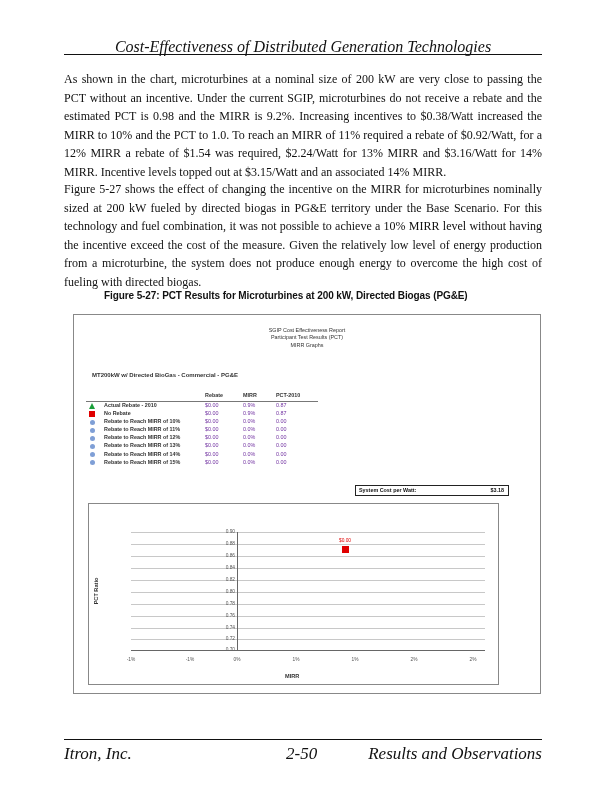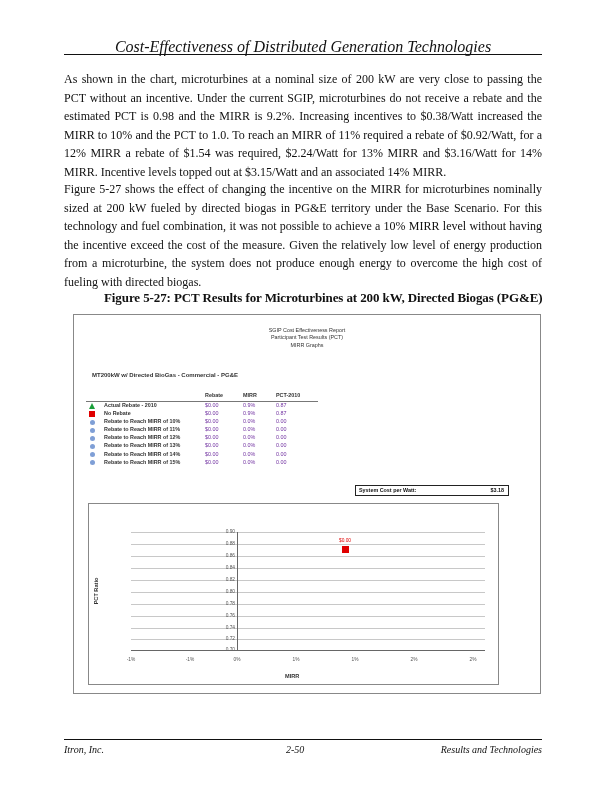--- a/index.html
+++ b/index.html
@@ -2,21 +2,21 @@
 <html><head>
 <meta charset="utf-8">
 <style>
   html, body { margin: 0; padding: 0; background: #ffffff; }
   body { width: 612px; height: 792px; position: relative; overflow: hidden; font-family: "Liberation Serif", serif; color: #111; }
   .header { position: absolute; left: 64px; top: 38px; width: 478px; text-align: center; font-style: italic; font-size: 16px; }
   .header-rule { position: absolute; left: 64px; top: 54px; width: 478px; height: 0; border-top: 1.4px solid #111; }
   .para { position: absolute; left: 64px; width: 478px; font-size: 12px; line-height: 18.6px; text-align: justify; }
   .p1 { top: 70px; }
   .p2 { top: 180px; }
-  .fig-caption { position: absolute; left: 64px; top: 290px; font-family: Liberation Serif, serif; font-weight: bold; font-size: 13px; letter-spacing: -0.1px; padding-left: 40px; }
+  .fig-caption { position: absolute; left: 64px; top: 290px; font-family: Liberation Sans, sans-serif; font-weight: bold; font-size: 10px; letter-spacing: -0.1px; padding-left: 40px; }
   .figure { position: absolute; left: 73px; top: 314px; width: 468px; height: 380px; border: 1px solid #888; box-sizing: border-box; background: #fff; }
   .rep-title { position: absolute; left: 0; top: 12px; width: 100%; text-align: center; font-family: "Liberation Sans", sans-serif; font-size: 5.4px; line-height: 7.4px; color: #333; }
   .scenario-title { position: absolute; left: 18px; top: 57px; font-family: "Liberation Sans", sans-serif; font-size: 6px; font-weight: bold; color: #333; }
   .tbl { position: absolute; left: 12px; top: 77px; font-family: "Liberation Sans", sans-serif; font-size: 5.4px; }
   .tbl-head { position: relative; height: 9px; border-bottom: 1px solid #777; width: 232px; }
   .tbl-head span { position: absolute; top: 0; font-weight: bold; color: #333; }
   .tbl-row { position: relative; height: 8.1px; width: 232px; }
   .tbl-row .mk { position: absolute; left: 3px; top: 1px; width: 6px; height: 6px; }
   .tbl-row .lbl { position: absolute; left: 18px; top: 0; font-weight: bold; color: #333; }
   .tbl-row .v { position: absolute; top: 0; color: #7030a0; }
@@ -33,21 +33,21 @@
   .ylab { position: absolute; left: -6px; top: 84px; transform: rotate(-90deg); font-family: "Liberation Sans", sans-serif; font-weight: bold; font-size: 5.6px; color: #333; }
   .xlab { position: absolute; left: 196px; top: 169px; font-family: "Liberation Sans", sans-serif; font-weight: bold; font-size: 5.6px; color: #333; }
   .grid { position: absolute; left: 42px; width: 354px; height: 0; border-top: 1px solid #c8c8c8; }
   .ytick { position: absolute; left: 124px; font-family: "Liberation Sans", sans-serif; font-size: 4.8px; color: #555; width: 22px; text-align: right; }
   .yaxis { position: absolute; left: 148px; top: 28px; width: 0; height: 119px; border-left: 1px solid #666; }
   .xaxis { position: absolute; left: 42px; top: 146px; width: 354px; height: 0; border-top: 1px solid #666; }
   .xtick { position: absolute; top: 153px; font-family: "Liberation Sans", sans-serif; font-size: 4.8px; color: #555; width: 20px; text-align: center; }
   .pt { position: absolute; width: 7px; height: 7px; background: #e00000; }
   .pt-lbl { position: absolute; font-family: "Liberation Sans", sans-serif; font-size: 4.8px; color: #e00000; }
   .footer-rule { position: absolute; left: 64px; top: 739px; width: 478px; height: 0; border-top: 1.4px solid #111; }
-  .footer { position: absolute; top: 744px; font-style: italic; font-size: 10px; }
+  .footer { position: absolute; top: 744px; font-style: italic; font-size: 17px; }
   .f-left { left: 64px; }
   .f-center { left: 286px; }
   .f-right { right: 70px; }
 </style>
 </head>
 <body>
 
 <div class="header">Cost-Effectiveness of Distributed Generation Technologies</div>
 <div class="header-rule"></div>
 
@@ -173,13 +173,13 @@
     <div class="pt-lbl" style="left:250px; top:34px">$0.00</div>
     <div class="pt" style="left:253px; top:42px"></div>
 
     <div class="xlab">MIRR</div>
   </div>
 </div>
 
 <div class="footer-rule"></div>
 <div class="footer f-left">Itron, Inc.</div>
 <div class="footer f-center">2-50</div>
-<div class="footer f-right">Results and Technologies</div>
+<div class="footer f-right">Results and Observations</div>
 
 </body></html>

